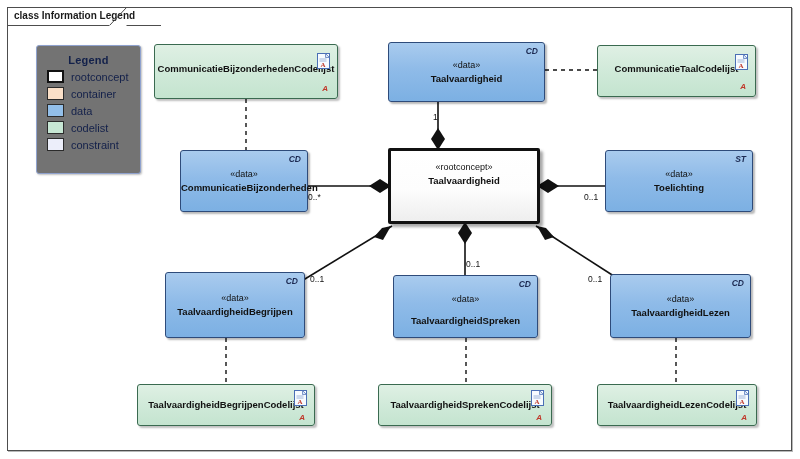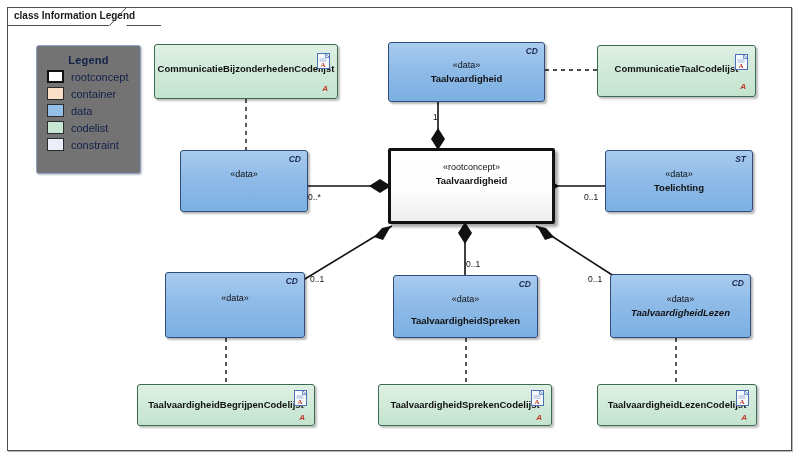--- a/index.html
+++ b/index.html
@@ -277,48 +277,50 @@
         <line x1="2.5" y1="8" x2="9.5" y2="8" stroke="#8aa6d0" stroke-width="0.8"></line>
         <text x="6" y="14" font-size="7" font-weight="bold" fill="#c0392b" text-anchor="middle" font-family="Liberation Serif, serif">A</text>
       </svg>
     </div>
     <div class="a-mark" style="bottom:5px; right:9px;">A</div>
   </div>
 
   <div class="node data" style="left:180px; top:150px; width:128px; height:62px;">
     <div class="marker">CD</div>
     <div class="stereo" style="top:17px;">«data»</div>
-  </div>
-
-  <div class="node root" style="left:388px; top:148px; width:167px; height:76px;">
+    <div class="title" style="top:30px;">CommunicatieBijzonderheden</div>
+  </div>
+
+  <div class="node root" style="left:388px; top:148px; width:152px; height:76px;">
     <div class="stereo" style="top:10px;">«rootconcept»</div>
     <div class="title" style="top:23px;">Taalvaardigheid</div>
   </div>
 
   <div class="node data" style="left:605px; top:150px; width:148px; height:62px;">
     <div class="marker">ST</div>
     <div class="stereo" style="top:17px;">«data»</div>
     <div class="title" style="top:30px;">Toelichting</div>
   </div>
 
   <div class="node data" style="left:165px; top:272px; width:140px; height:66px;">
     <div class="marker">CD</div>
     <div class="stereo" style="top:19px;">«data»</div>
+    <div class="title" style="top:32px;">TaalvaardigheidBegrijpen</div>
   </div>
 
   <div class="node data" style="left:393px; top:275px; width:145px; height:63px;">
     <div class="marker">CD</div>
     <div class="stereo" style="top:17px;">«data»</div>
     <div class="title" style="top:38px;">TaalvaardigheidSpreken</div>
   </div>
 
   <div class="node data" style="left:610px; top:274px; width:141px; height:64px;">
     <div class="marker">CD</div>
     <div class="stereo" style="top:18px;">«data»</div>
-    <div class="title" style="top:31px;font-style:italic;">TaalvaardigheidLezen</div>
+    <div class="title" style="top:31px;">TaalvaardigheidLezen</div>
   </div>
 
   <div class="node codelist" style="left:137px; top:384px; width:178px; height:42px;">
     <div class="title" style="top:13px;">TaalvaardigheidBegrijpenCodelijst</div>
     <div class="doc-icon" style="top:5px; right:7px;">
       <svg width="13" height="16" viewBox="0 0 13 16">
         <rect x="0.5" y="0.5" width="12" height="15" fill="#f7fbff" stroke="#4a6fb5"></rect>
         <path d="M8.5 0.5 L12.5 4.5 L8.5 4.5 Z" fill="#d9e6f7" stroke="#4a6fb5" stroke-width="0.7"></path>
         <line x1="2.5" y1="6" x2="9.5" y2="6" stroke="#8aa6d0" stroke-width="0.8"></line>
         <line x1="2.5" y1="8" x2="9.5" y2="8" stroke="#8aa6d0" stroke-width="0.8"></line>

